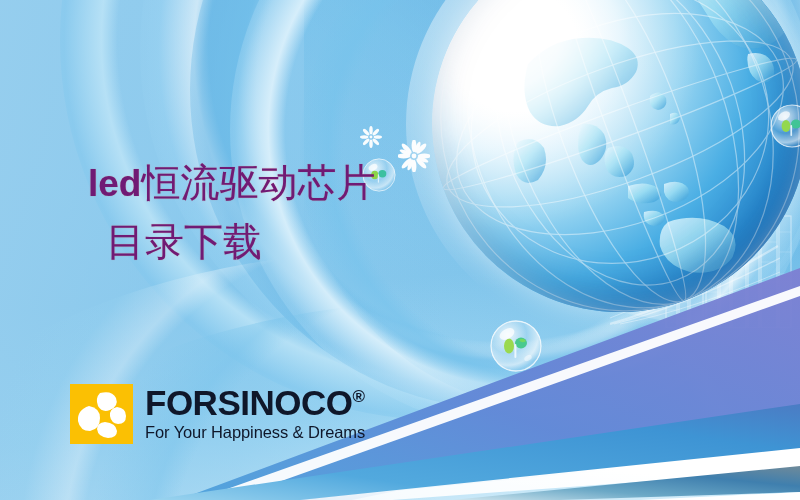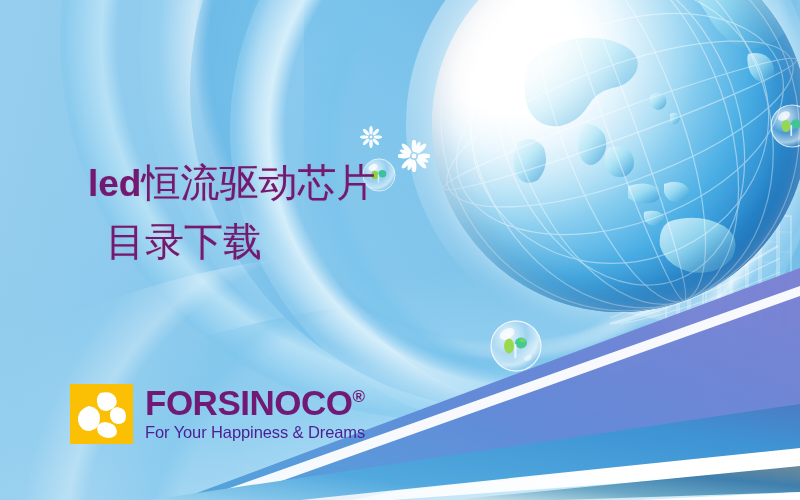--- a/index.html
+++ b/index.html
@@ -212,33 +212,33 @@
   }
   .logo-text {
     margin-left: 12px;
     margin-top: 1px;
   }
   .logo-name {
     font-family: "Liberation Sans", "DejaVu Sans", sans-serif;
     font-weight: 700;
     font-size: 35px;
     letter-spacing: -0.5px;
-    color: #701a75;
+    color: #0f172a;
     line-height: 1;
     white-space: nowrap;
   }
   .logo-name .reg {
     font-size: 17px;
     vertical-align: super;
     letter-spacing: 0;
   }
   .logo-tag {
     font-family: "Liberation Sans", "DejaVu Sans", sans-serif;
     font-size: 16.5px;
-    color: #4c1d95;
+    color: #0f172a;
     line-height: 1;
     margin-top: 4px;
     white-space: nowrap;
     letter-spacing: -0.1px;
   }
 </style>
 </head>
 <body>
 
 <div id="banner">

